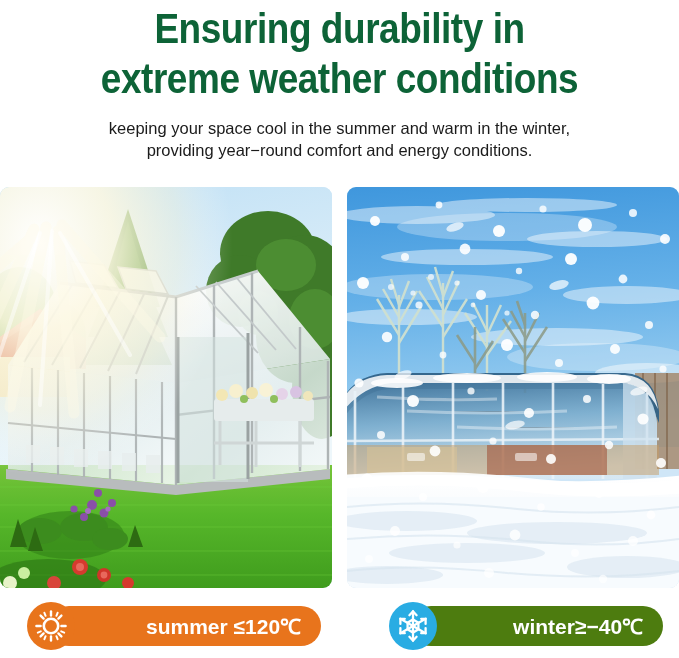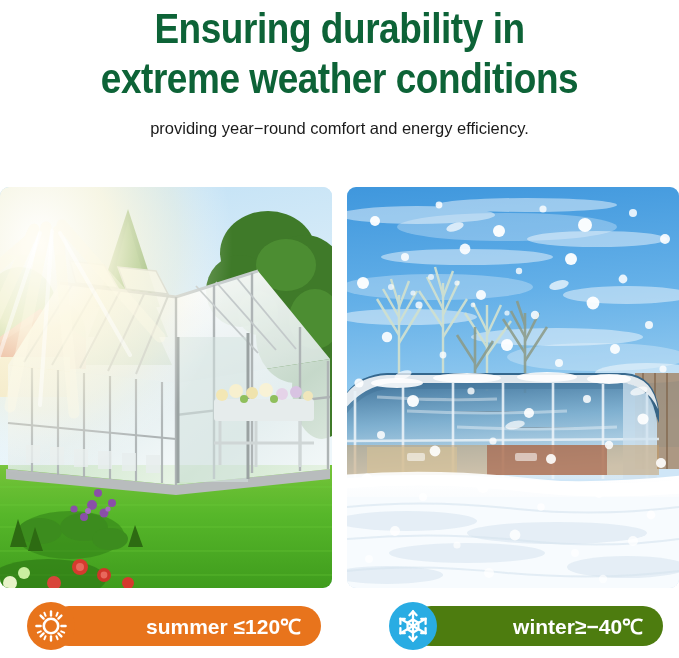--- a/index.html
+++ b/index.html
@@ -122,21 +122,22 @@
 </style>
 </head>
 <body>
 
 <div class="headline">
   <span class="headline-line l1">Ensuring durability in</span>
   <span class="headline-line l2">extreme weather conditions</span>
 </div>
 
 <div class="subtitle">
-  <span class="subtitle-line">providing year−round comfort and energy efficiency.</span>
+  <span class="subtitle-line">keeping your space cool in the summer and warm in the winter,</span>
+  <span class="subtitle-line">providing year−round comfort and energy conditions.</span>
 </div>
 
 <div class="photo-row">
 
   <div class="photo">
     <svg viewBox="0 0 332 401" preserveAspectRatio="xMidYMid slice">
       <defs>
         <linearGradient id="skyS" x1="0" y1="0" x2="0.25" y2="1">
           <stop offset="0%" stop-color="#bfe0f5"></stop>
           <stop offset="45%" stop-color="#d6ebf8"></stop>

